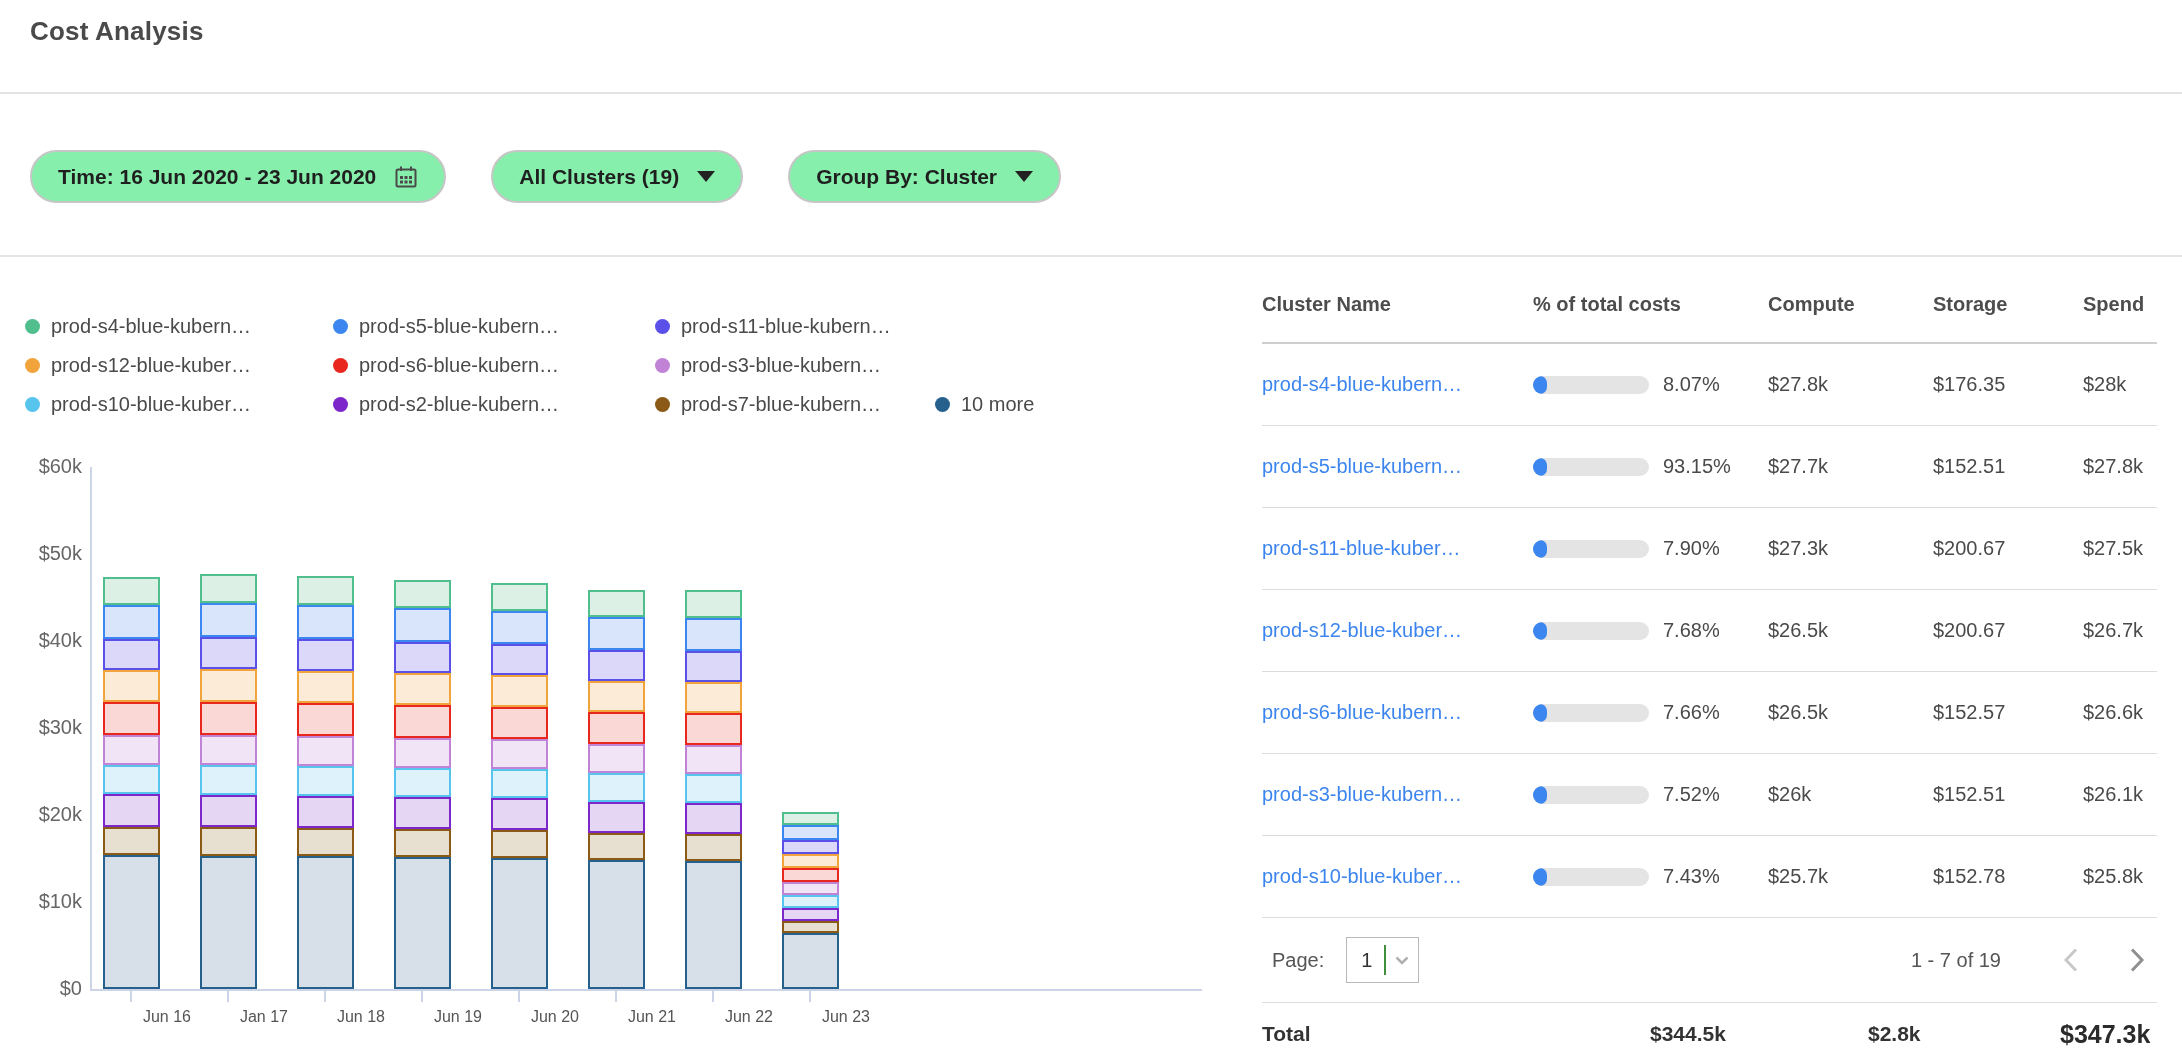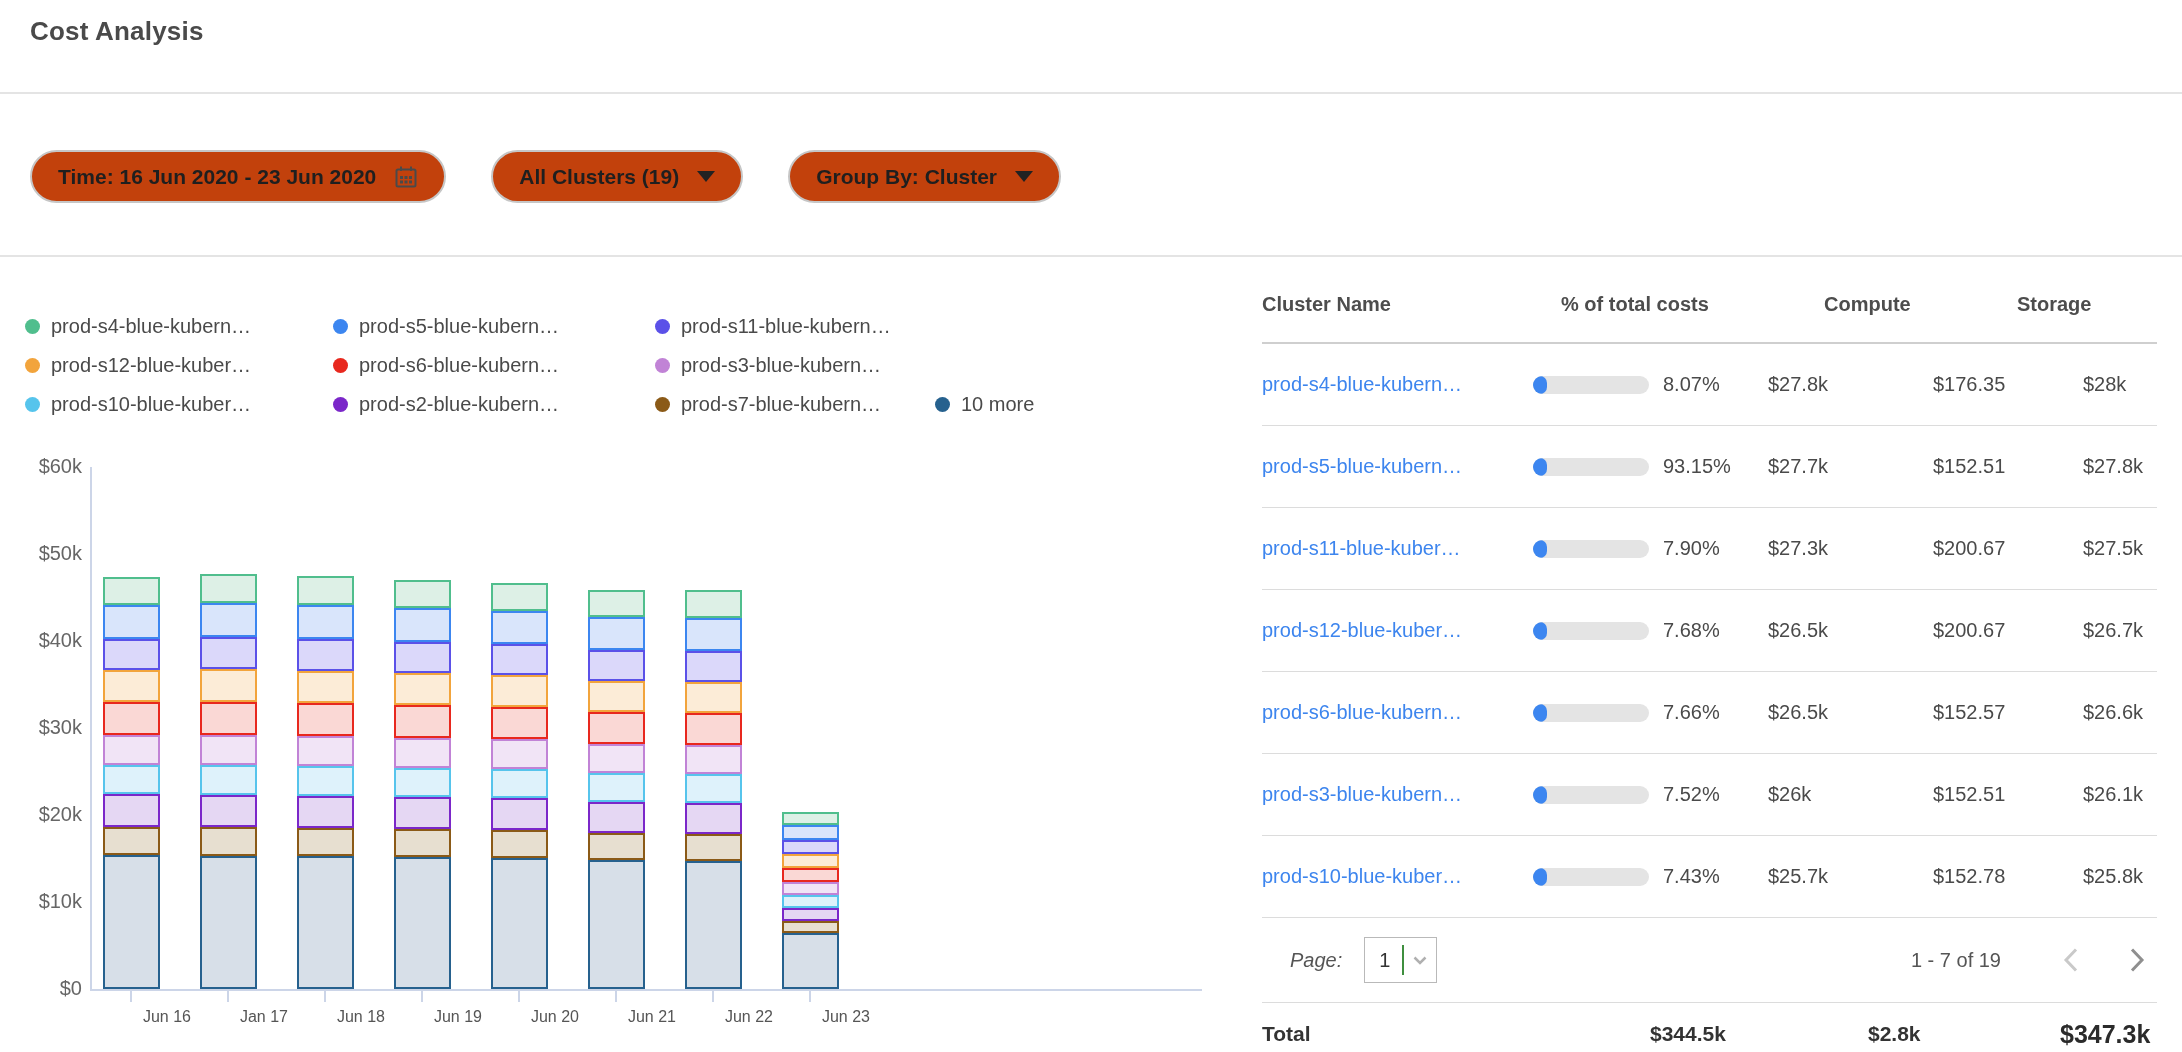--- a/index.html
+++ b/index.html
@@ -8,21 +8,21 @@
     font-family:"Liberation Sans", sans-serif;color:#4a4a4a;
     -webkit-font-smoothing:antialiased;
   }
   
   .titlebar{height:94px;box-sizing:border-box;border-bottom:2px solid #e4e4e4;
     padding:16px 30px 0;}
   .page-title{font-size:26px;font-weight:700;color:#4a4a4a;letter-spacing:.2px;}
   
   .filters{display:flex;gap:45px;padding:56px 30px 52px;border-bottom:2px solid #e4e4e4;}
   .pill{display:inline-flex;align-items:center;gap:18px;height:53px;box-sizing:border-box;
-    border:2px solid #c6c6c6;border-radius:28px;background:#c2410c;padding:8px 26px;
+    border:2px solid #c6c6c6;border-radius:28px;background:#86efac;padding:8px 26px;
     font-size:21px;font-weight:700;color:#1f1f1f;cursor:pointer;white-space:nowrap;}
   .caret-down{width:0;height:0;border-left:9px solid transparent;border-right:9px solid transparent;
     border-top:11px solid #222;}
   .cal{display:inline-flex;}
   
   .main{display:flex;}
   .left{width:1240px;flex:none;}
   .right{flex:1;min-width:0;box-sizing:border-box;padding:0 25px 0 22px;}
   
   .legend{display:grid;grid-template-columns:308px 322px 280px auto;padding:50px 0 0 25px;}
@@ -33,21 +33,21 @@
   .ytick{position:absolute;left:0;width:82px;text-align:right;font-size:20px;color:#666;}
   .yaxis-line{position:absolute;left:90px;top:43px;width:2px;height:522px;background:#ccd5e8;}
   .xaxis-line{position:absolute;left:90px;top:565px;width:1112px;height:2px;background:#ccd5e8;}
   .xtick{position:absolute;top:567px;width:2px;height:11px;background:#ccd5e8;}
   .xlabel{position:absolute;top:584px;width:120px;text-align:right;font-size:16px;color:#555;}
   .bar{position:absolute;bottom:72px;width:57px;display:flex;flex-direction:column-reverse;}
   .seg{box-sizing:border-box;border:2px solid;flex:none;width:100%;}
   
   .thead,.trow{display:grid;grid-template-columns:271px 235px 165px 150px 1fr;align-items:center;}
   .thead{height:87px;box-sizing:border-box;padding-top:10px;border-bottom:2px solid #cfcfcf;
-    font-size:20px;font-weight:700;color:#4d4d4d;gap:28px;}
+    font-size:20px;font-weight:700;color:#4d4d4d;}
   .trow{height:81px;border-bottom:1px solid #dcdcdc;font-size:20px;color:#4a4a4a;}
   .link{color:#3d85ee;cursor:pointer;white-space:nowrap;}
   .pctcell{display:flex;align-items:center;gap:14px;}
   .track{width:116px;height:18px;border-radius:9px;background:#e4e4e4;overflow:hidden;flex:none;}
   .fill{height:100%;border-radius:9px;}
   
   .pagerow{display:flex;align-items:center;height:84px;border-bottom:1px solid #dcdcdc;
     font-size:20px;color:#555;}
   .pageselect{display:flex;align-items:center;height:46px;border:1px solid #b9b9b9;
     background:#fff;box-sizing:border-box;margin-left:22px;cursor:pointer;}
@@ -362,21 +362,21 @@
             </div>
             <span>7.43%</span>
           </div>
           <span>$25.7k</span>
           <span>$152.78</span>
           <span>$25.8k</span>
         </div>
       </div>
 
     <div class="pagerow">
-      <span style="margin-left:28px;font-style:italic;">Page:</span>
+      <span style="margin-left:10px;">Page:</span>
       <div class="pageselect">
         <span class="val">1</span>
         <span class="greencaret" style="background: rgb(63, 143, 63);"></span>
         <span class="chev">
           <svg width="14" height="9" viewBox="0 0 14 9">
               <polyline points="1.5,1.5 7,7 12.5,1.5" fill="none" stroke="#b0b0b0" stroke-width="2.5"></polyline>
             </svg>
         </span>
       </div>
       <span class="spacer"></span>

